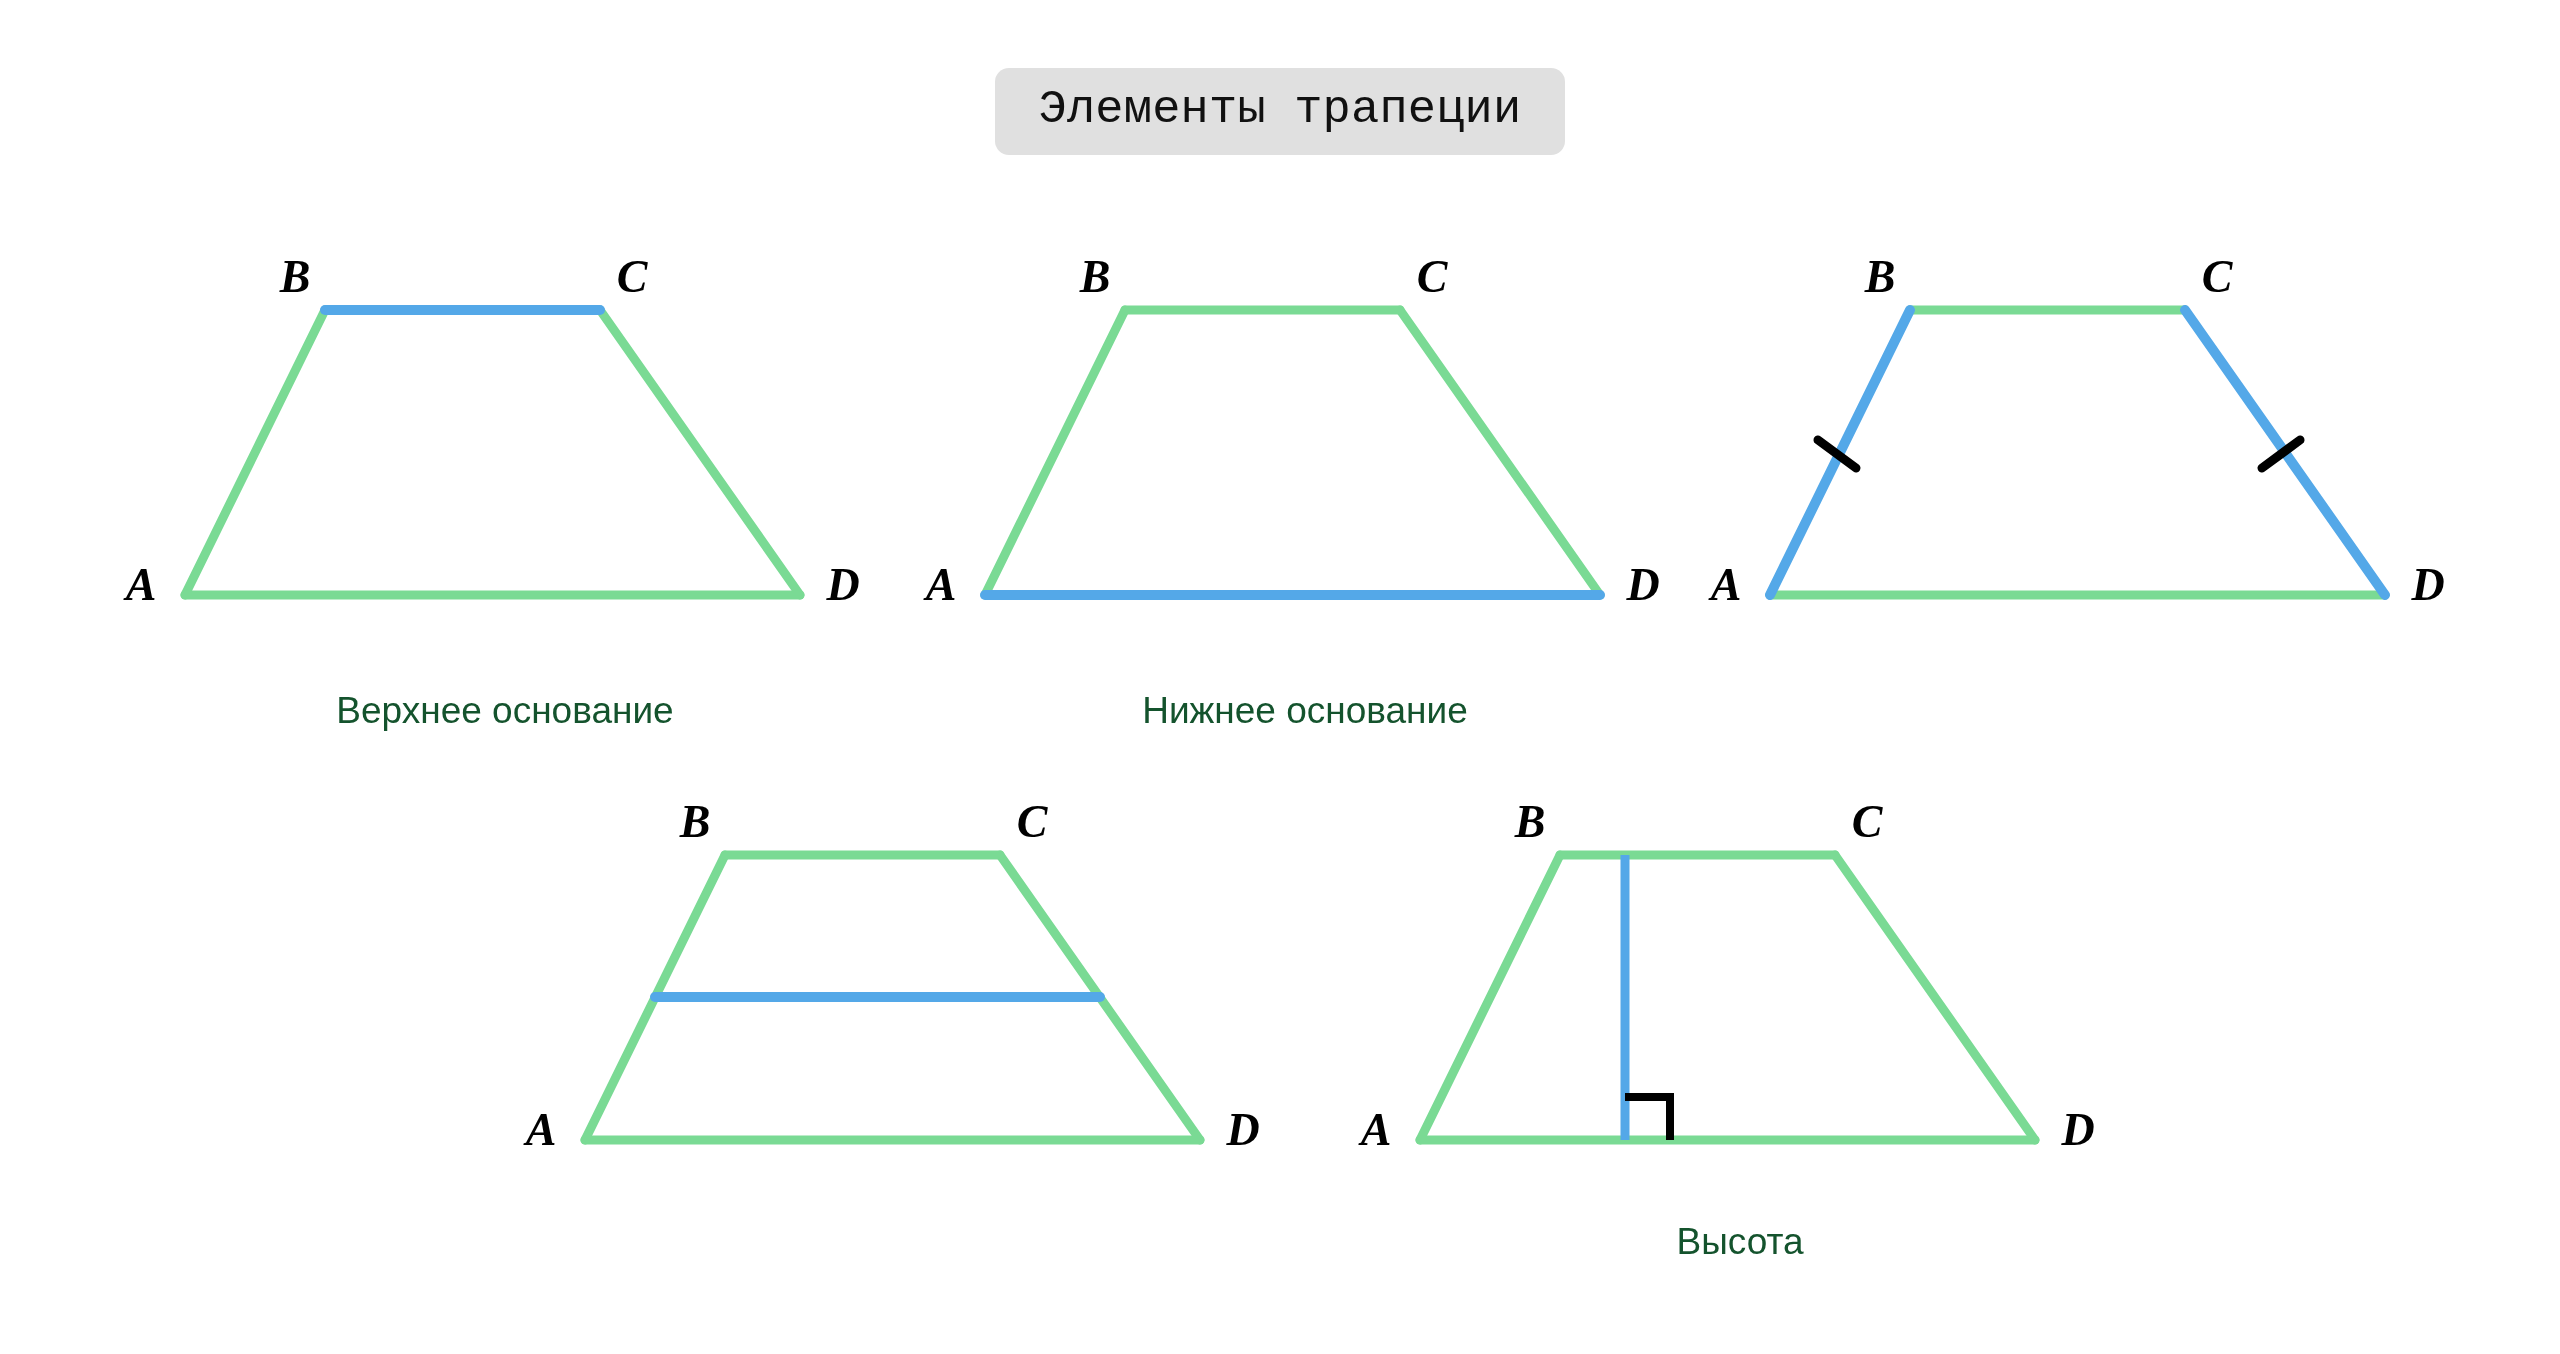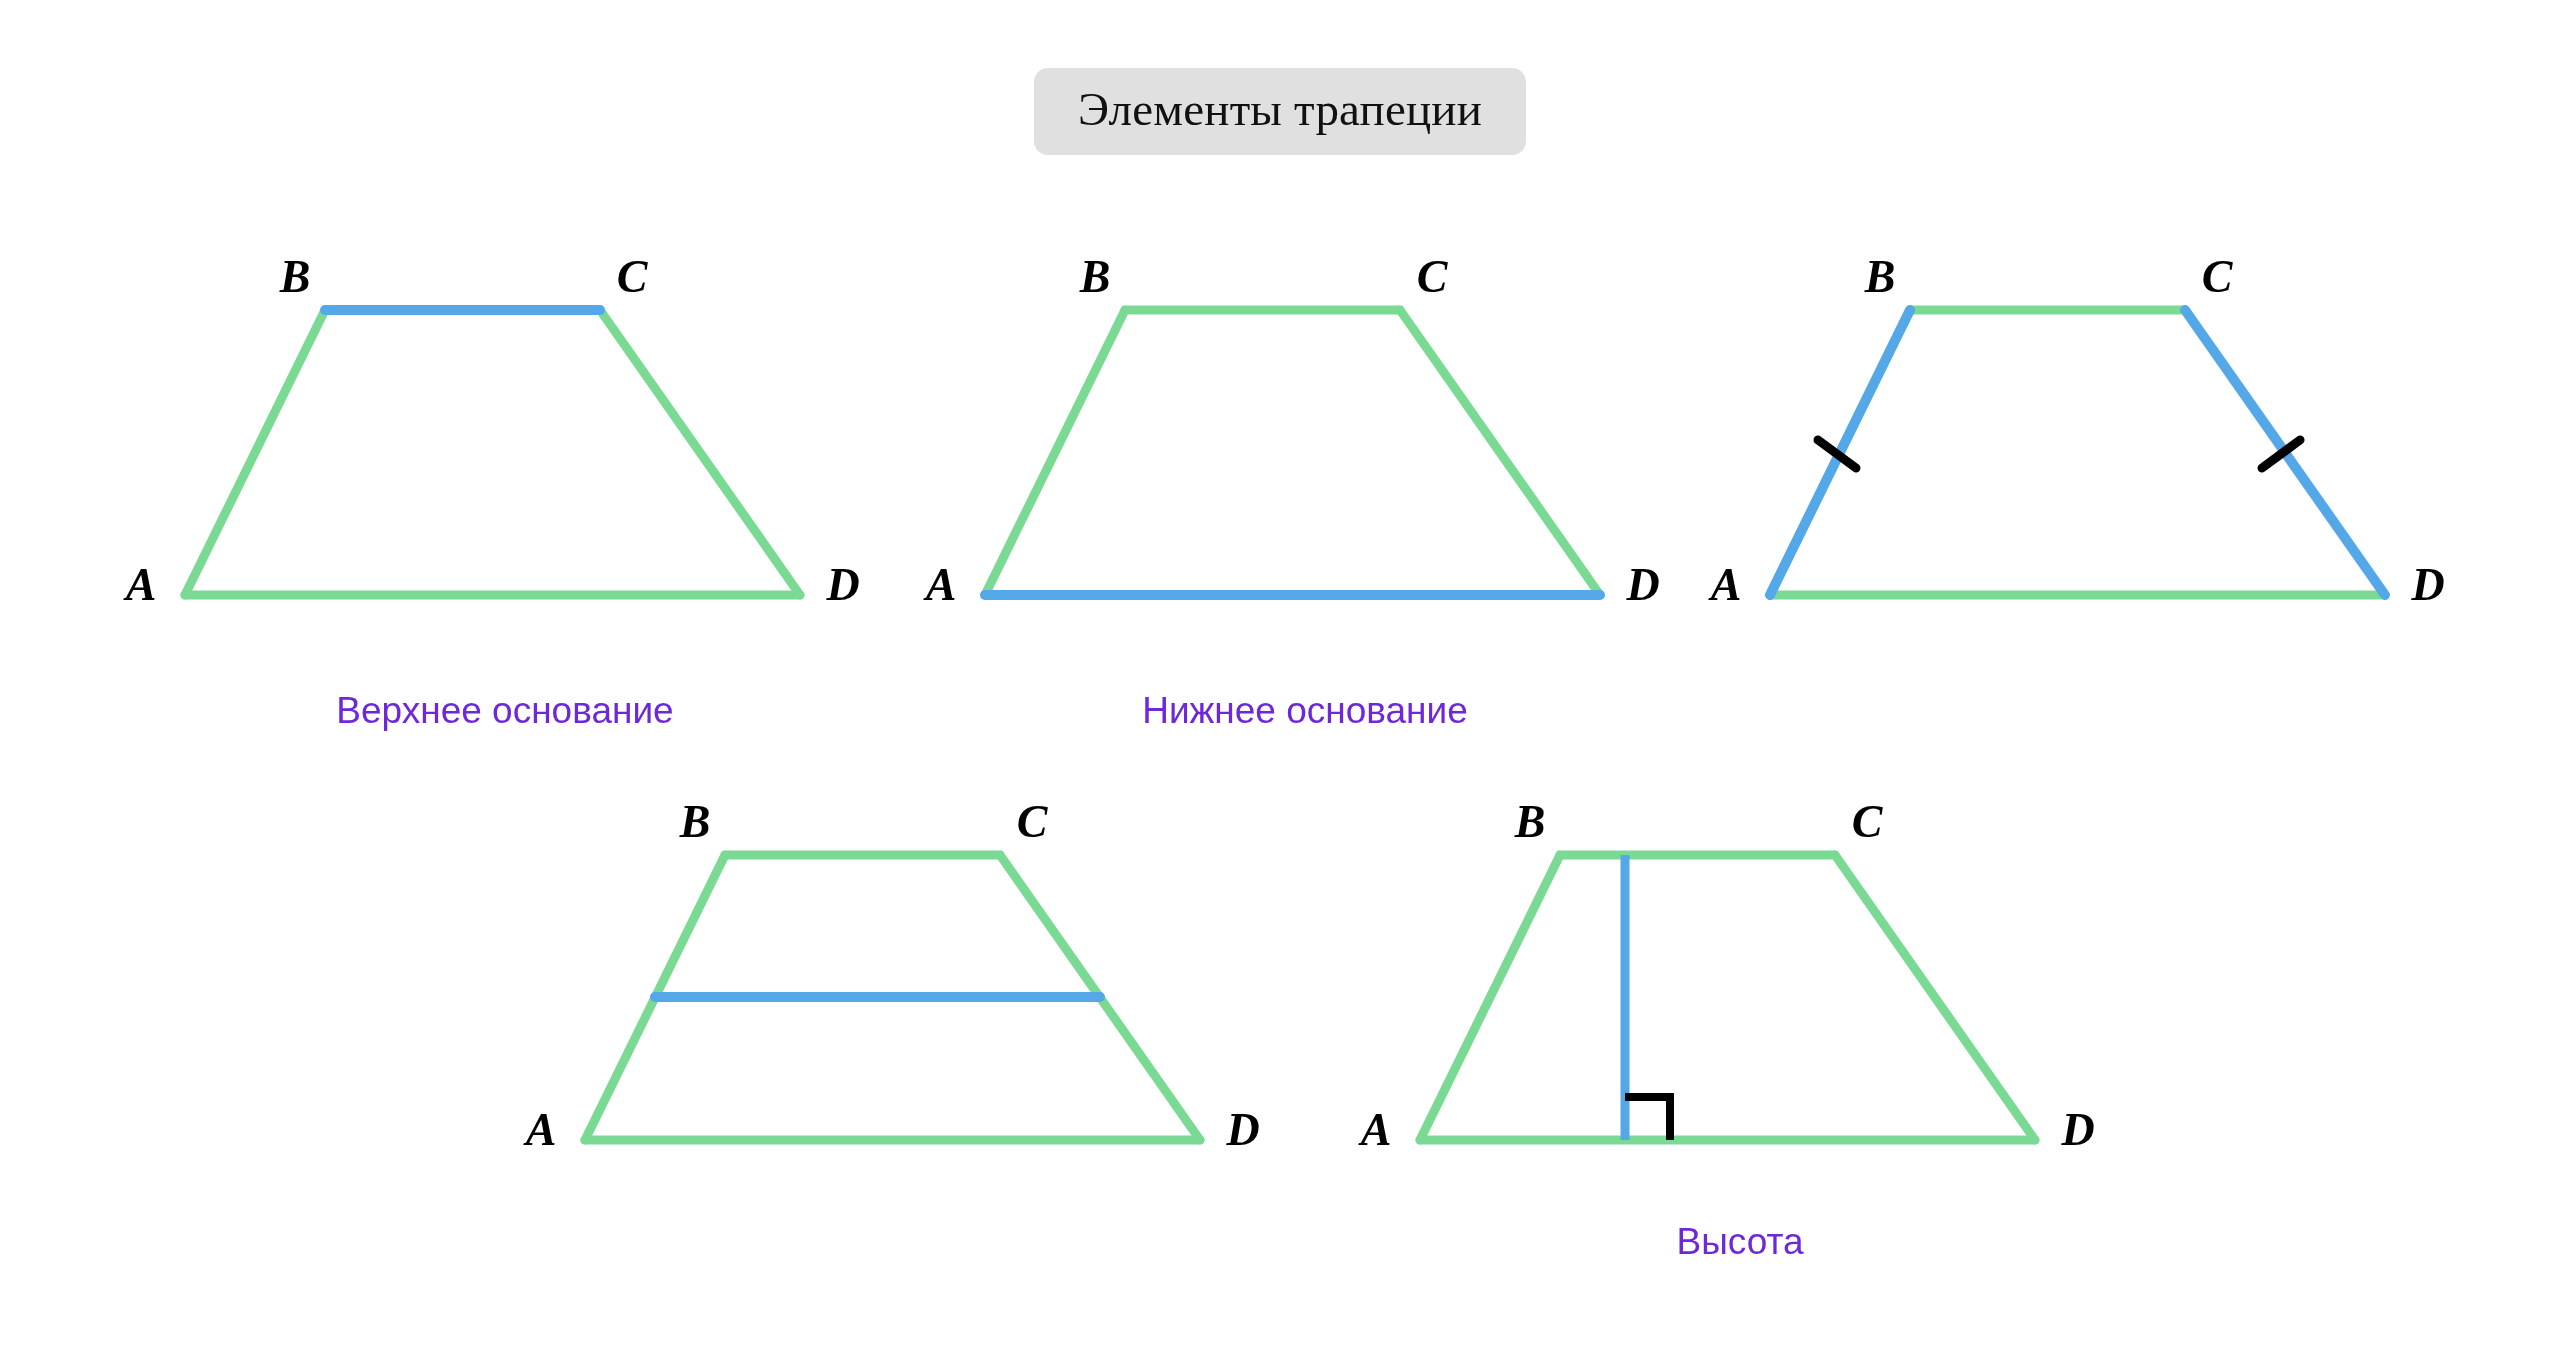--- a/index.html
+++ b/index.html
@@ -28,37 +28,37 @@
   }
   #title-badge {
     background: #e0e0e0;
     border-radius: 14px;
     padding: 18px 44px 22px 44px;
     font-size: 47px;
     line-height: 1.0;
     color: #111111;
     letter-spacing: 0.2px;
     white-space: nowrap;
-    font-family: Liberation Serif, serif;
+    font-family: Liberation Mono, monospace;
   }
 
   
   .figure {
     position: absolute;
   }
   .figure svg {
     display: block;
     overflow: visible;
   }
   .caption {
     position: absolute;
     width: 100%;
     text-align: center;
     font-size: 37px;
-    color: #6d28d9;
+    color: #14532d;
     white-space: nowrap;
     font-family: "Liberation Sans", sans-serif;
   }
 
   
   .vlabel {
     font-family: "Liberation Serif", serif;
     font-style: italic;
     font-weight: 700;
     font-size: 46px;

